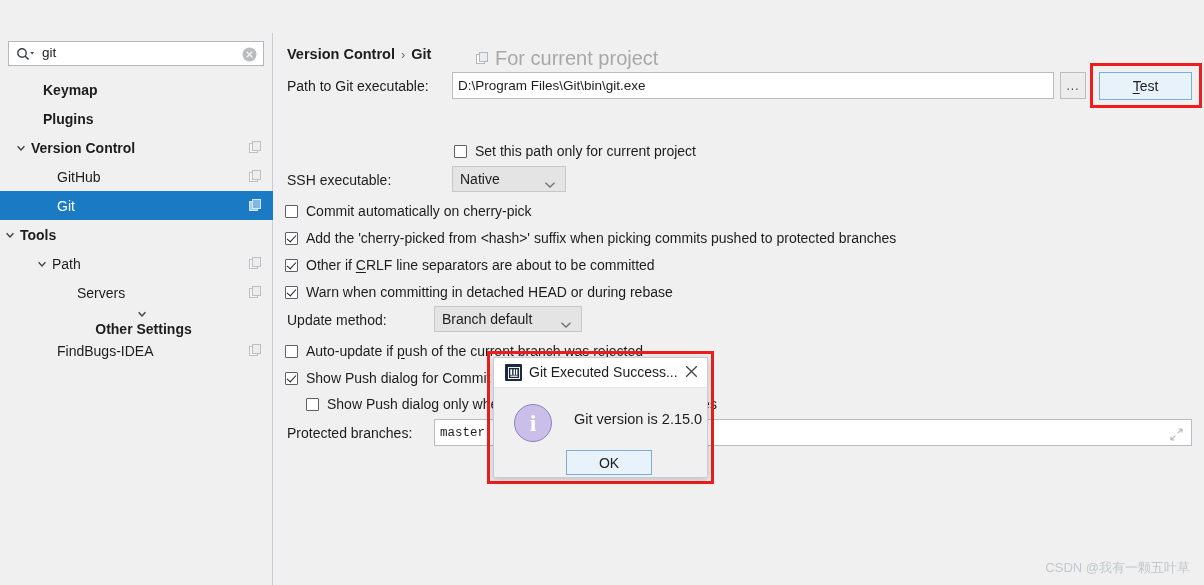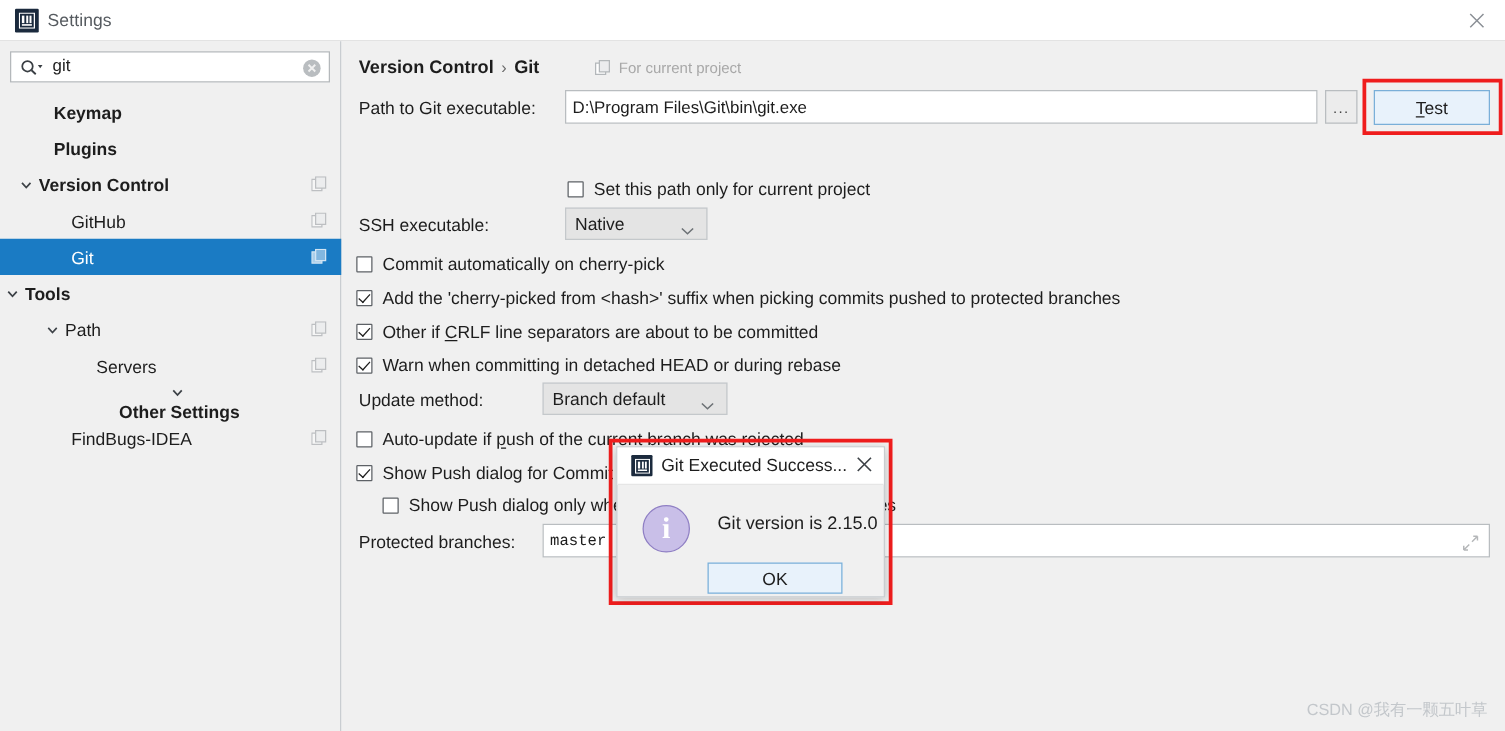--- a/index.html
+++ b/index.html
@@ -65,22 +65,22 @@
   .tree-item.selected .tree-label { color: #ffffff; }
   .copy-badge { position: absolute; right: 11px; top: 8px; opacity: .45; }
   .tree-item.selected .copy-badge { opacity: .8; }
 
   
   .main { position: absolute; left: 274px; top: 33px; width: 930px; height: 552px; background: #f0f0f0; }
 
   .breadcrumb { position: absolute; left: 13px; top: 13px; font-size: 14.5px; font-weight: bold; color: #1d1d1d; }
   .breadcrumb .sep { font-weight: normal; color: #6b6b6b; margin: 0 6px; font-size: 13px; }
   .for-project {
-    position: absolute; left: 202px; top: 14px; font-size: 12px; color: #a8a8a8;
-    display: flex; align-items: flex-end; gap: 6px;
+    position: absolute; left: 202px; top: 14px; font-size: 20px; color: #a8a8a8;
+    display: flex; align-items: center; gap: 6px;
   }
 
   .row-label { position: absolute; font-size: 14px; color: #1d1d1d; white-space: nowrap; }
 
   .textfield {
     position: absolute; background: #ffffff; border: 1px solid #b9bdc0;
     display: flex; align-items: center; padding: 0 5px; font-size: 13.5px; color: #1d1d1d;
   }
   .browse-btn {
     position: absolute; background: #ececec; border: 1px solid #b9bdc0;
@@ -136,53 +136,36 @@
   .modal-close { position: absolute; right: 9px; top: 7px; cursor: default; }
   .info-circle {
     position: absolute; left: 20px; top: 46px; width: 38px; height: 38px;
     border-radius: 50%; background: #c9bfe8; border: 1.5px solid #8f7fc4;
     display: flex; align-items: center; justify-content: center;
     font-family: "Liberation Serif", serif; font-size: 24px; font-weight: bold;
     color: #ffffff; line-height: 1;
   }
   .modal-msg { position: absolute; left: 80px; top: 53px; font-size: 14.5px; color: #1d1d1d; }
   .ok-btn {
-    position: absolute; left: 72px; top: 92px; width: 108px; height: 25px;
+    position: absolute; left: 72px; top: 92px; width: 86px; height: 25px;
     background: #e8f2fb; border: 1px solid #7aafd8;
     display: flex; align-items: center; justify-content: center;
     font-size: 14px; color: #1d1d1d; cursor: default;
   }
 
   .watermark {
     position: absolute; right: 14px; bottom: 8px;
     font-size: 13px; color: #c3c7cb; white-space: nowrap;
   }
 </style>
 </head>
 <body>
 
 <div id="root">
 
-  <div class="titlebar">
-    <div class="app-icon">
-      <svg width="13" height="13" viewBox="0 0 13 13">
-        <rect x="0.5" y="0.5" width="12" height="12" fill="none" stroke="#ffffff" stroke-width="1"></rect>
-        <rect x="2.5" y="2.5" width="2" height="6" fill="#ffffff"></rect>
-        <rect x="6" y="2.5" width="1.6" height="6" fill="#ffffff"></rect>
-        <rect x="8.6" y="2.5" width="1.6" height="6" fill="#ffffff"></rect>
-        <rect x="2.5" y="9.3" width="8" height="1.3" fill="#ffffff"></rect>
-      </svg>
-    </div>
-    <div class="title-text">Settings</div>
-    <div class="win-close">
-      <svg width="13" height="13" viewBox="0 0 13 13">
-        <path d="M1.2 1.2 L11.8 11.8 M11.8 1.2 L1.2 11.8" stroke="#8b9096" stroke-width="1.2" fill="none"></path>
-      </svg>
-    </div>
-  </div>
 
   <div class="sidebar">
 
     <div class="search-wrap">
       <div class="search-box">
         <span class="search-icon">
           <svg width="20" height="16" viewBox="0 0 20 16">
             <circle cx="6" cy="7" r="4.2" fill="none" stroke="#3a3f44" stroke-width="1.4"></circle>
             <path d="M9.2 10.2 L12.6 13.4" stroke="#3a3f44" stroke-width="1.5"></path>
             <path d="M14.3 6 L18 6 L16.15 8.6 Z" fill="#3a3f44"></path>

